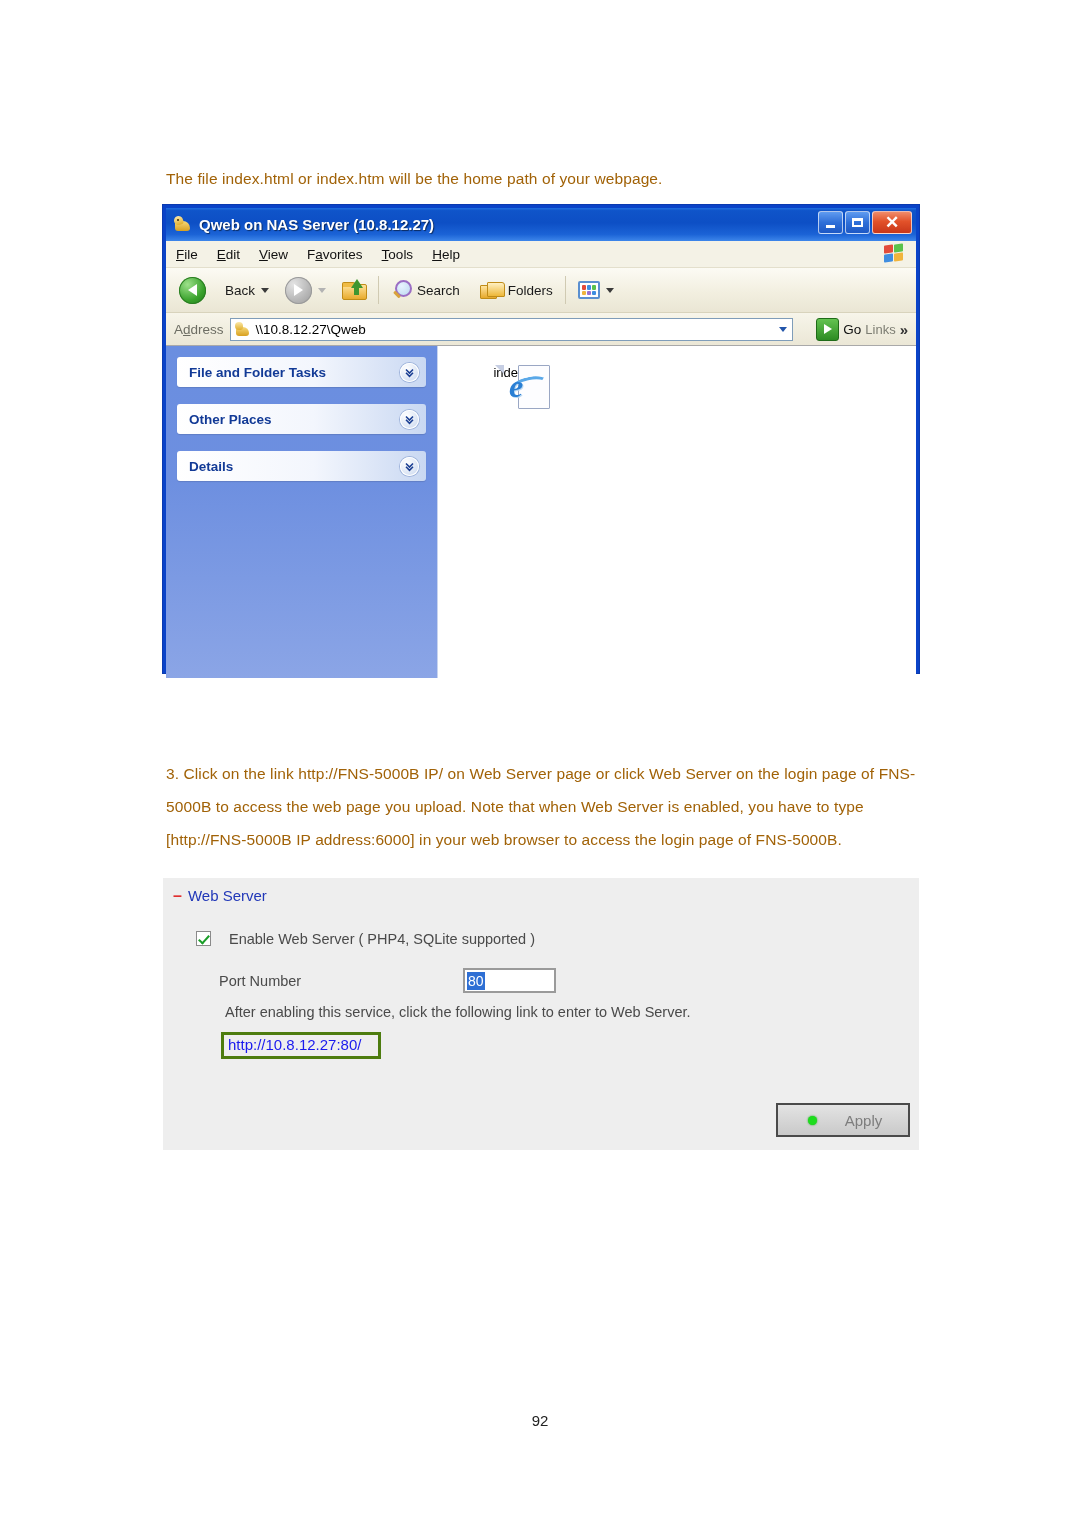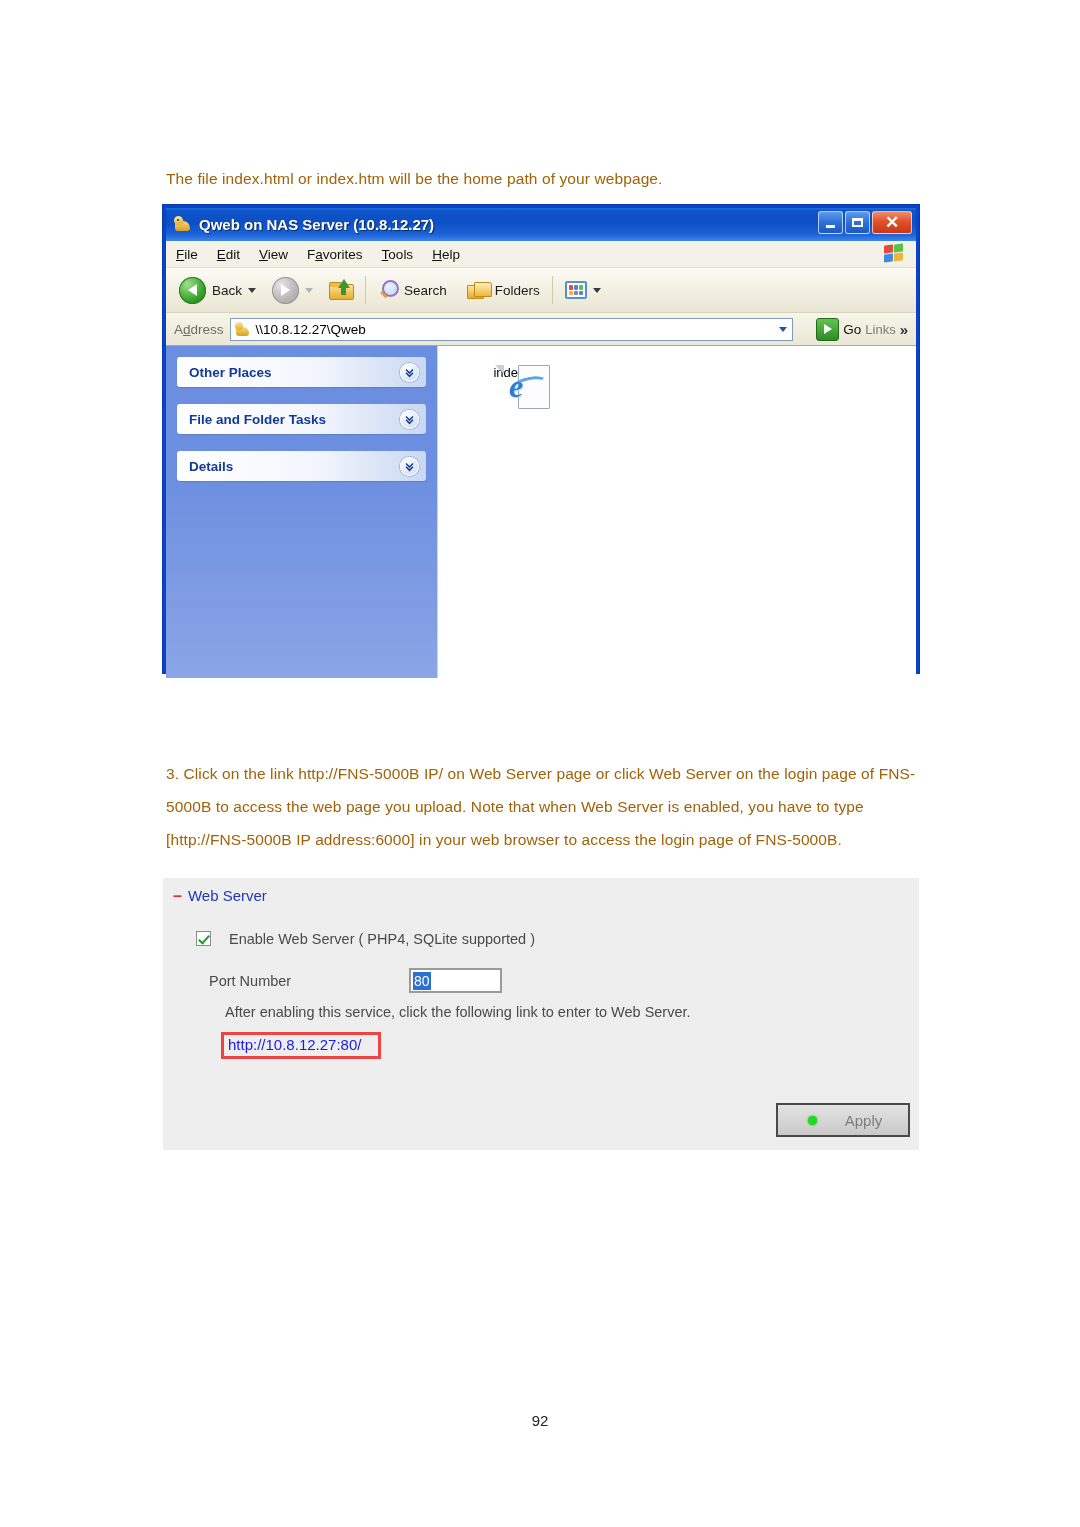--- a/index.html
+++ b/index.html
@@ -390,22 +390,22 @@
     left: 4px; top: 1px;
     width: 4px; height: 9px;
     border: solid #1a9e28;
     border-width: 0 2.5px 2.5px 0;
     transform: rotate(42deg);
   }
   .ws-check-label {
     font-size: 14.5px; color: #4a4a4a; margin-left: 18px; white-space: nowrap;
   }
   .ws-row-port {
-    position: absolute; left: 46px; top: 90px;
-    display: flex; align-items: center;
+    position: absolute; left: 56px; top: 90px;
+    display: flex; align-items: center; gap: 44px;
   }
   .ws-port-label { font-size: 14.5px; color: #4a4a4a; width: 200px; }
   .port-input {
     width: 93px; height: 25px;
     background: #ffffff;
     border: 2px solid #9a9a9a;
     box-sizing: border-box;
     display: flex; align-items: center;
     padding-left: 2px;
   }
@@ -415,21 +415,21 @@
     color: #ffffff;
     padding: 1px 1px;
     line-height: 16px;
   }
   .ws-note {
     position: absolute; left: 62px; top: 126px;
     font-size: 14.5px; color: #4a4a4a; white-space: nowrap;
   }
   .ws-link-box {
     position: absolute; left: 58px; top: 154px;
-    border: 3px solid #ef4444;
+    border: 3px solid #4d7c0f;
     padding: 1px 17px 2px 4px;
     background: #eeeeee;
   }
   .ws-link {
     font-size: 15px; color: #1a1aee; white-space: nowrap;
   }
   .apply-btn {
     position: absolute;
     right: 9px; bottom: 13px;
     width: 134px; height: 34px;
@@ -498,21 +498,21 @@
         <span class="wf3"></span>
         <span class="wf4"></span>
     </span>
   </div>
 
   <div class="toolbar">
     <div class="tb-btn">
       <span class="circ green">
           <span class="arrow-l"></span>
         </span>
-      <span style="margin-left:6px">Back</span>
+      <span style="margin-left:19px">Back</span>
       <span class="caret"></span>
     </div>
     <div class="tb-btn">
       <span class="circ grey">
           <span class="arrow-r"></span>
         </span>
       <span class="caret dim"></span>
     </div>
     <div class="tb-btn">
       <span class="folder-up">
@@ -570,31 +570,31 @@
       <span class="go-label">Go</span>
     </div>
     <span class="links-label">Links</span>
     <span class="chev">»</span>
   </div>
 
   <div class="explorer-body">
     <div class="side-pane">
 
       <div class="panel-head">
-        <span class="panel-title">Other Places</span>
+        <span class="panel-title">File and Folder Tasks</span>
         <span class="chevron-btn">
           <svg width="11" height="11" viewBox="0 0 11 11">
             <path d="M2 2.5 L5.5 6 L9 2.5" stroke="#1b3f93" stroke-width="1.6" fill="none"></path>
             <path d="M2 5.8 L5.5 9.3 L9 5.8" stroke="#1b3f93" stroke-width="1.6" fill="none"></path>
           </svg>
         </span>
       </div>
 
       <div class="panel-head">
-        <span class="panel-title">File and Folder Tasks</span>
+        <span class="panel-title">Other Places</span>
         <span class="chevron-btn">
           <svg width="11" height="11" viewBox="0 0 11 11">
             <path d="M2 2.5 L5.5 6 L9 2.5" stroke="#1b3f93" stroke-width="1.6" fill="none"></path>
             <path d="M2 5.8 L5.5 9.3 L9 5.8" stroke="#1b3f93" stroke-width="1.6" fill="none"></path>
           </svg>
         </span>
       </div>
 
       <div class="panel-head">
         <span class="panel-title">Details</span>

